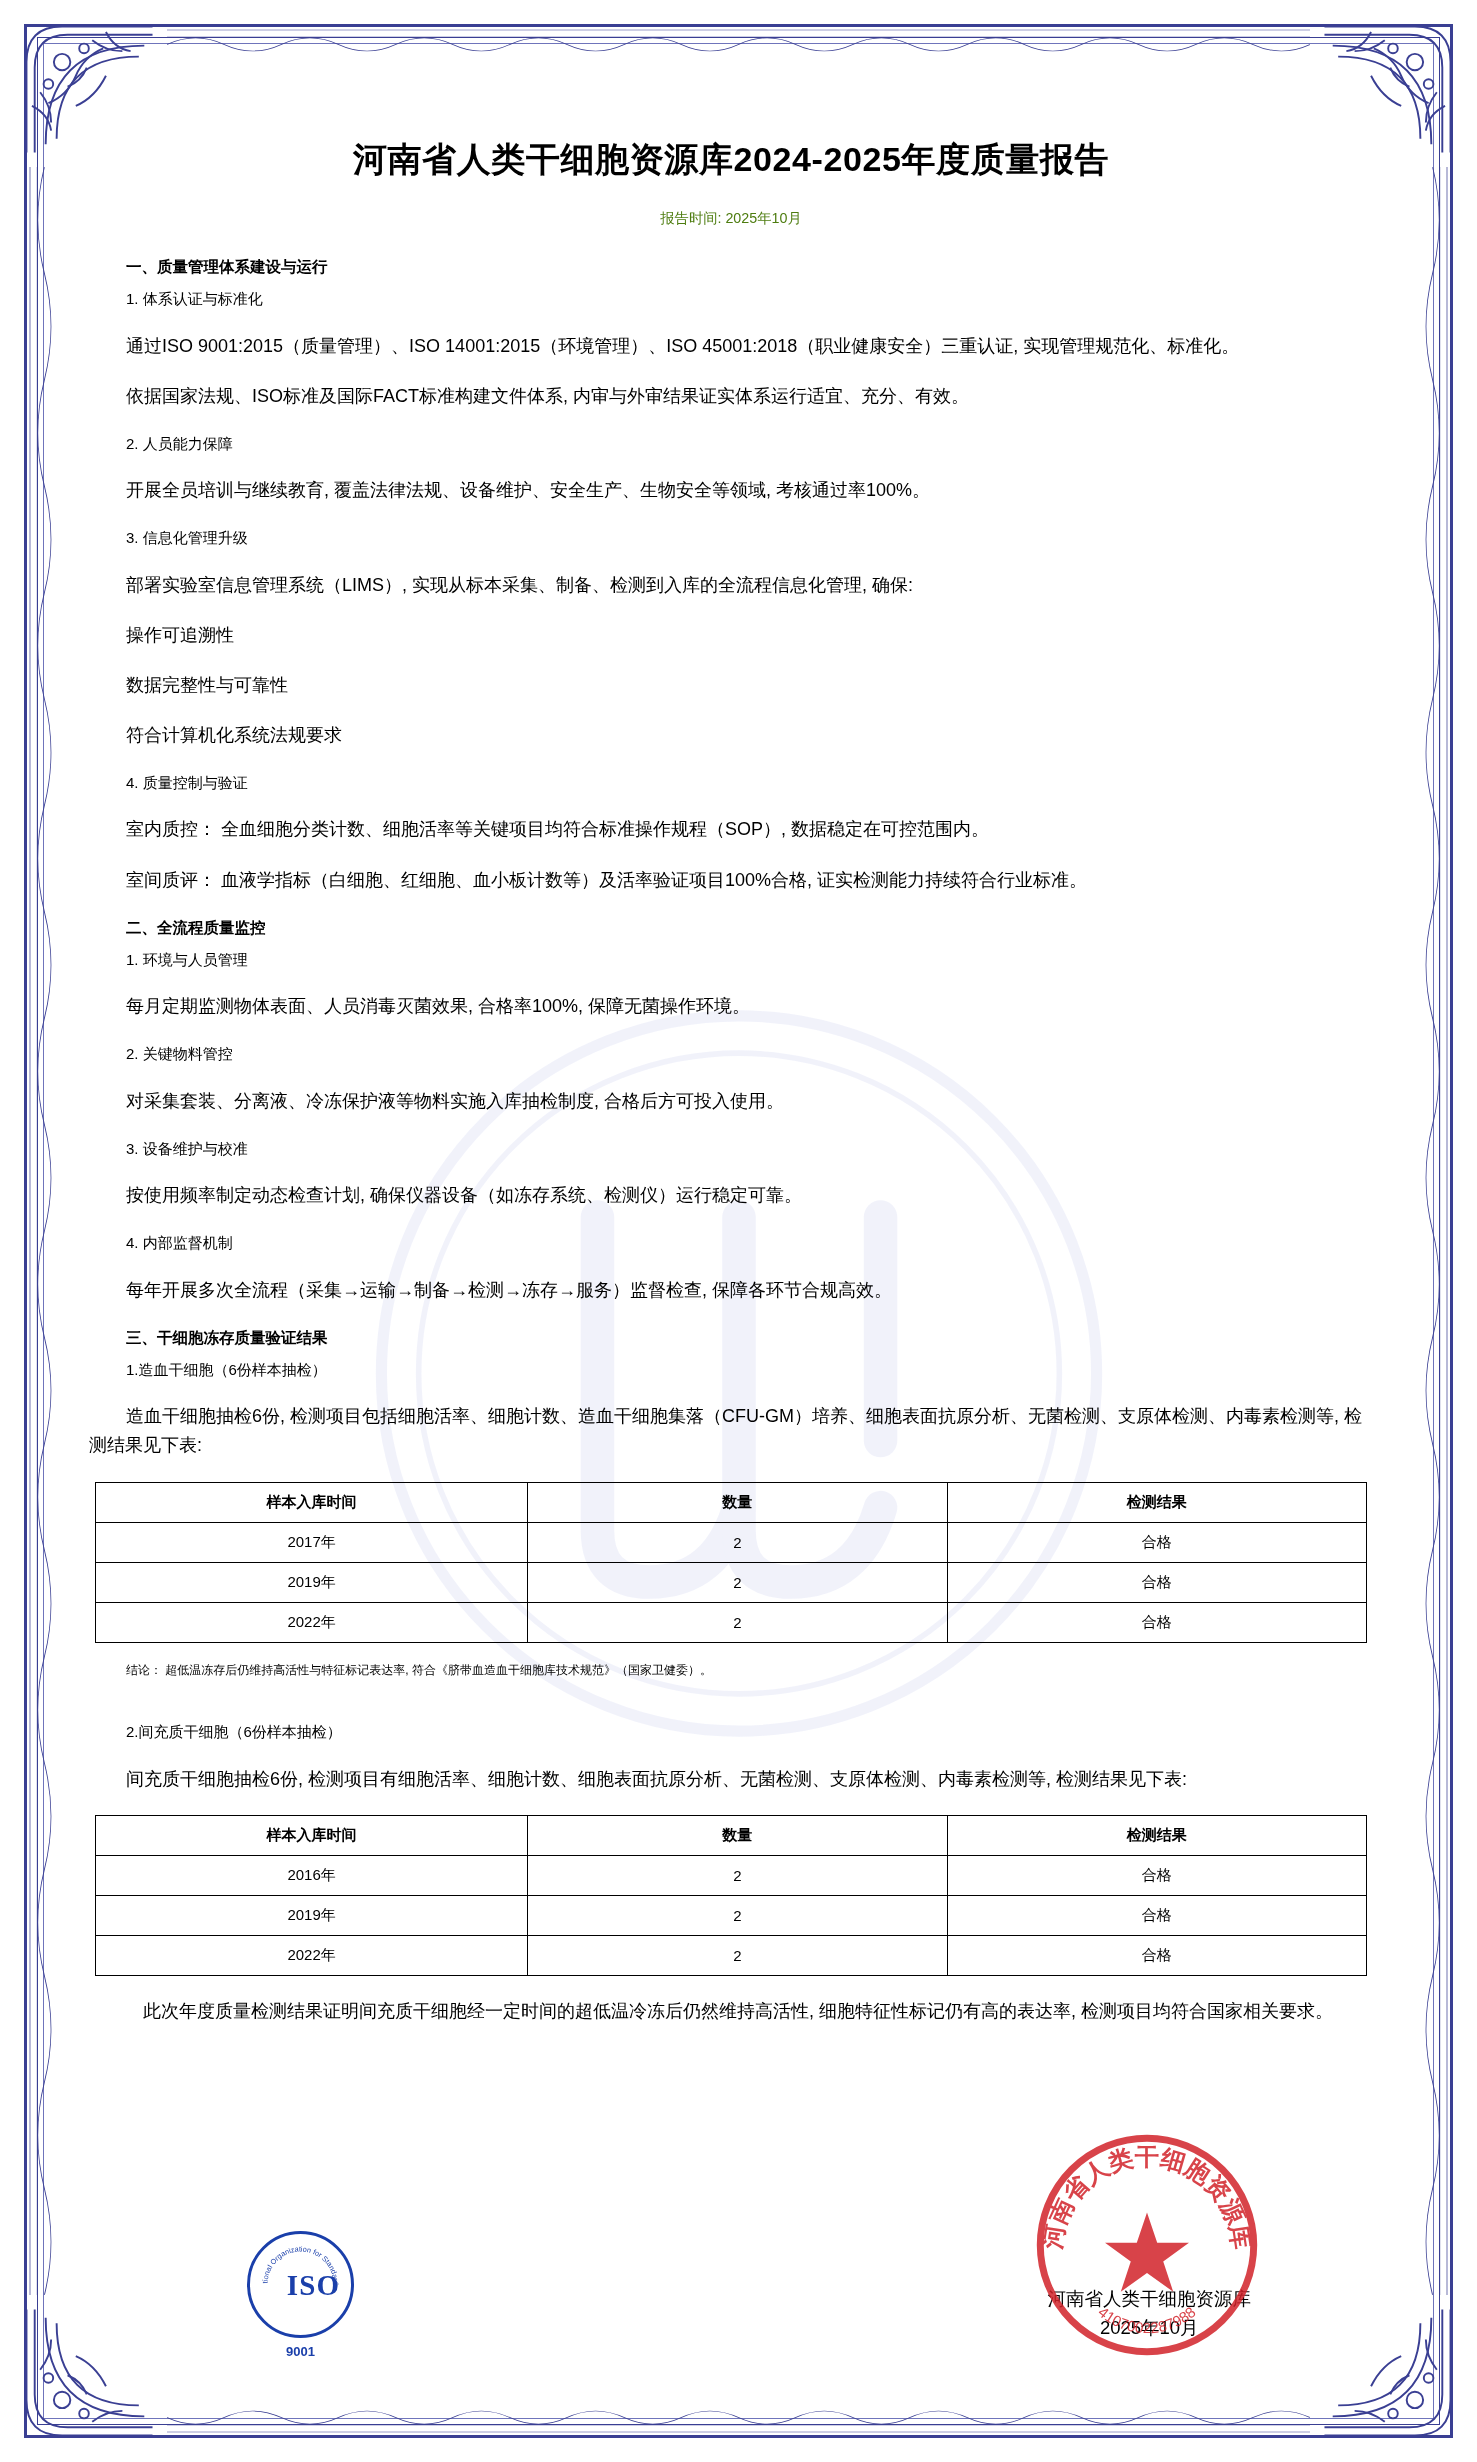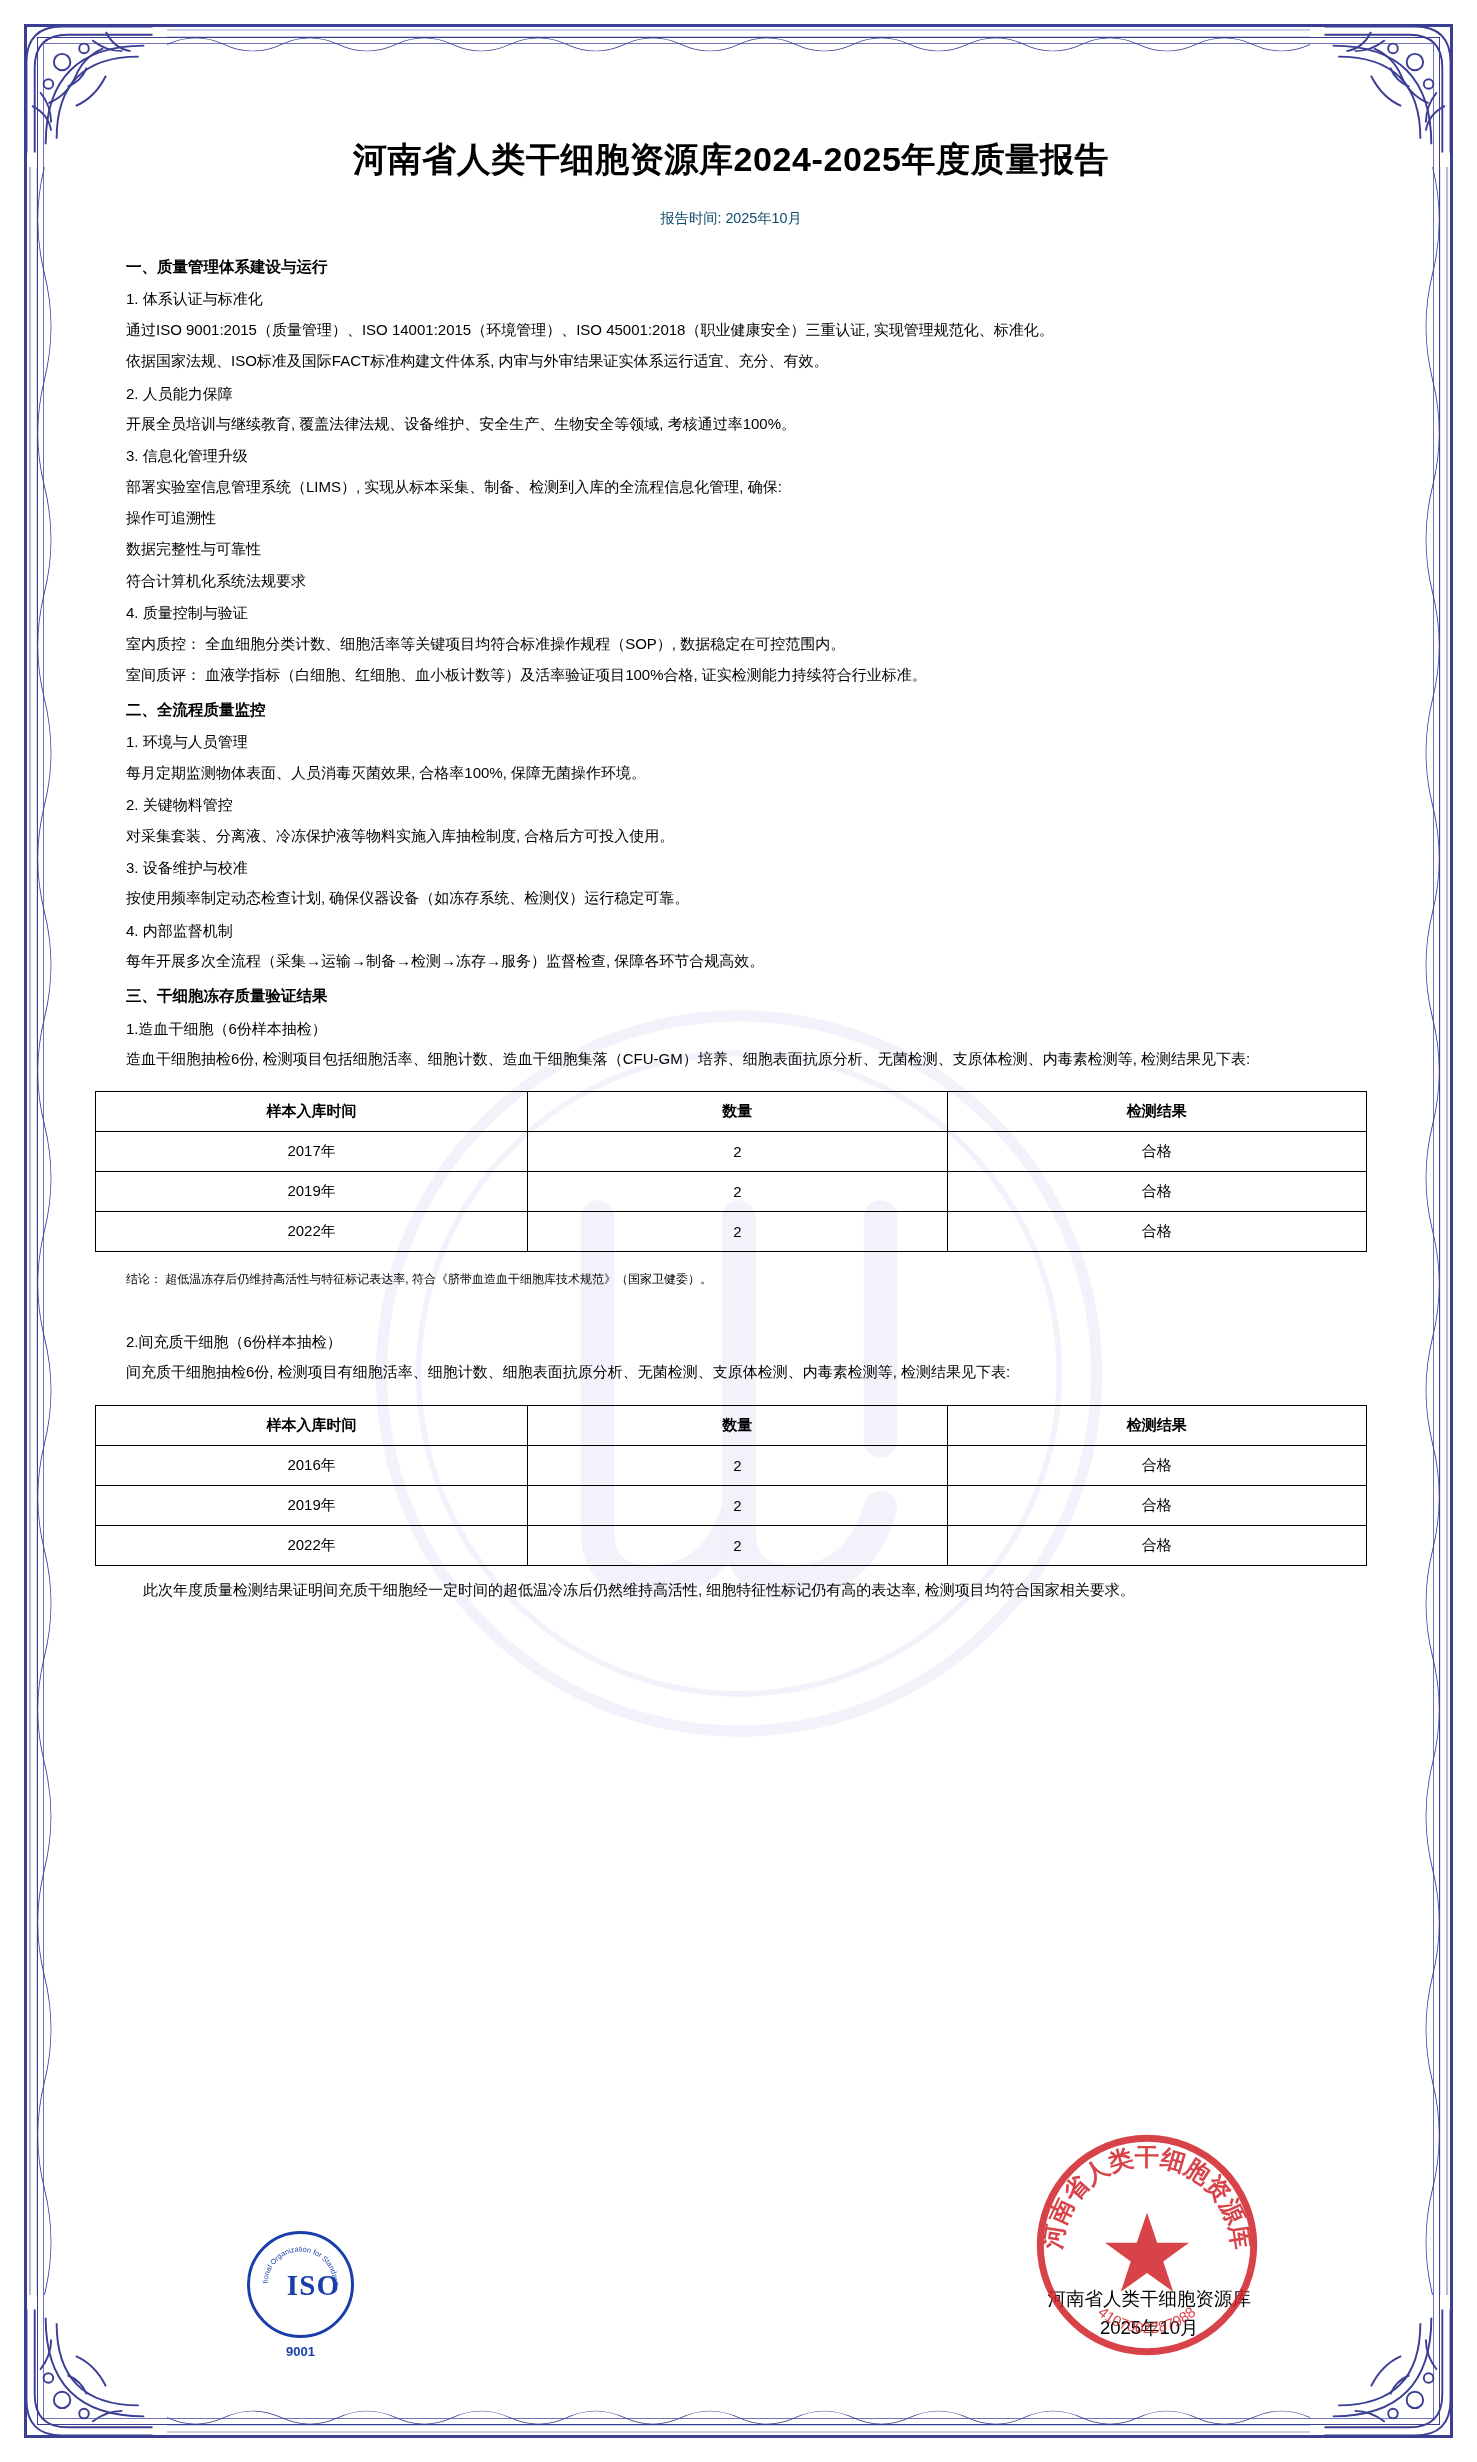--- a/index.html
+++ b/index.html
@@ -96,38 +96,38 @@
     font-size: 34px;
     font-weight: bold;
     letter-spacing: 0.6px;
     margin: 36px 0 0 0;
     color: #000;
   }
   .doc-date {
     text-align: center;
     font-size: 14.3px;
     margin-top: 26px;
-    color: #0c4a6e;
+    color: #4d7c0f;
   }
   .body-block { margin-top: 27px; }
 
   .h2 {
     font-size: 15.5px;
     font-weight: bold;
     margin: 10.7px 0 8.3px 37px;
     line-height: 1.55;
   }
   .h3 {
     font-size: 15px;
     margin: 8.3px 0 7.1px 37px;
     line-height: 1.55;
   }
   p.para {
-    font-size: 15px;
-    margin: 7px 0;
+    font-size: 18px;
+    margin: 21px 0;
     line-height: 1.62;
     text-indent: 37px;
   }
   p.para.indent2 { text-indent: 54px; }
 
   
   .tbl-wrap { margin: 20px 0 12px 0; padding: 0 6px; }
   table.dt {
     width: 100%;
     border-collapse: collapse;

